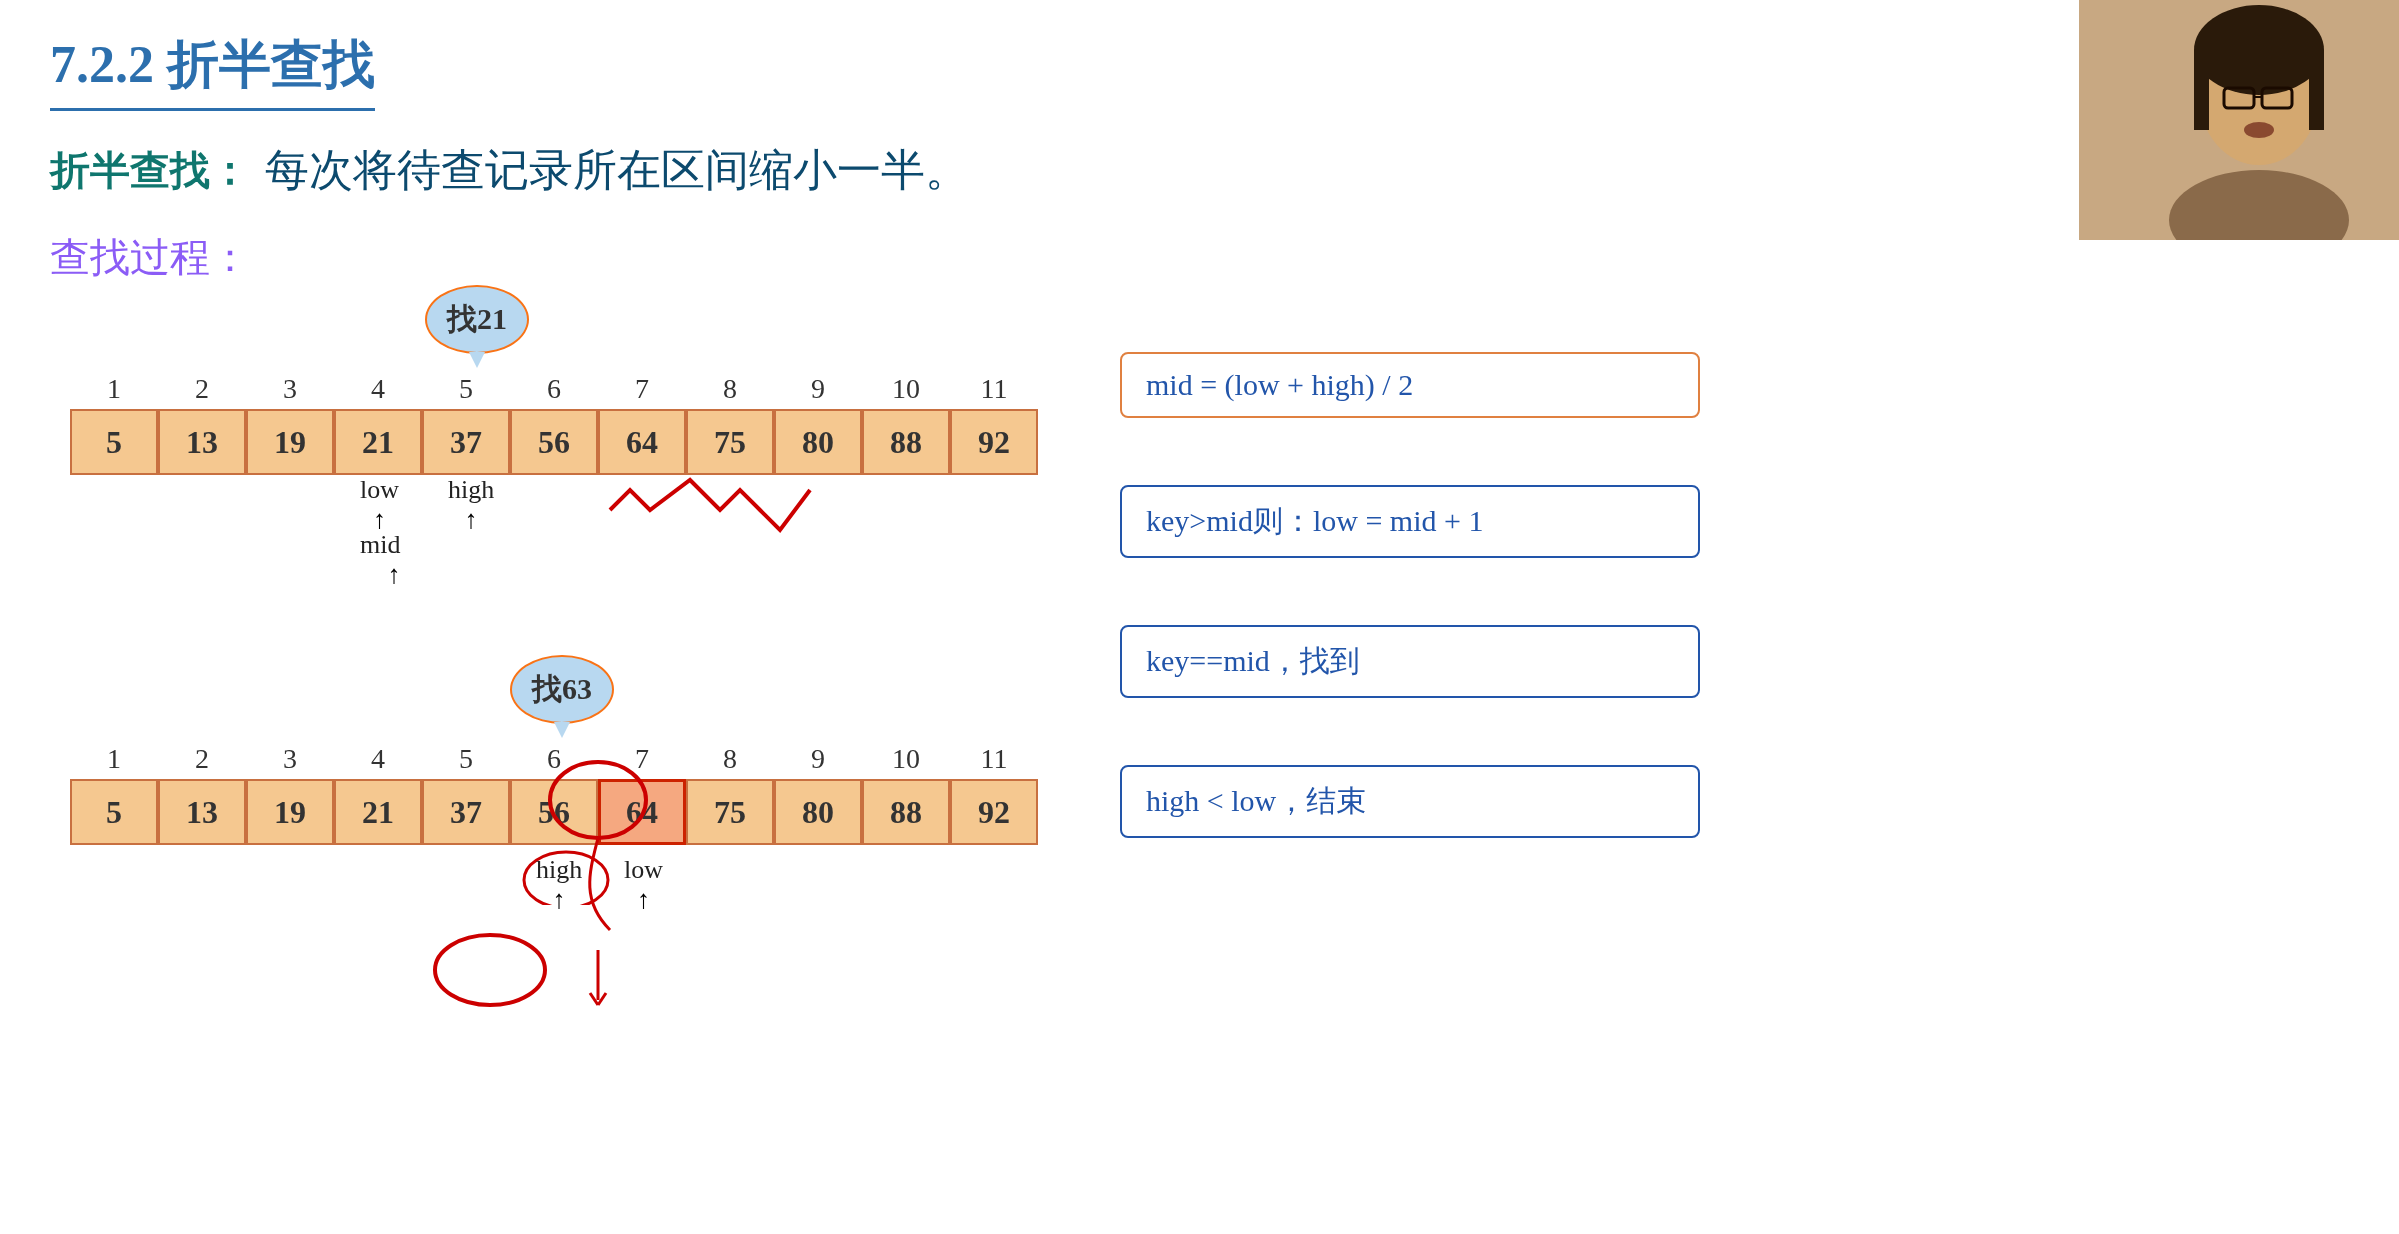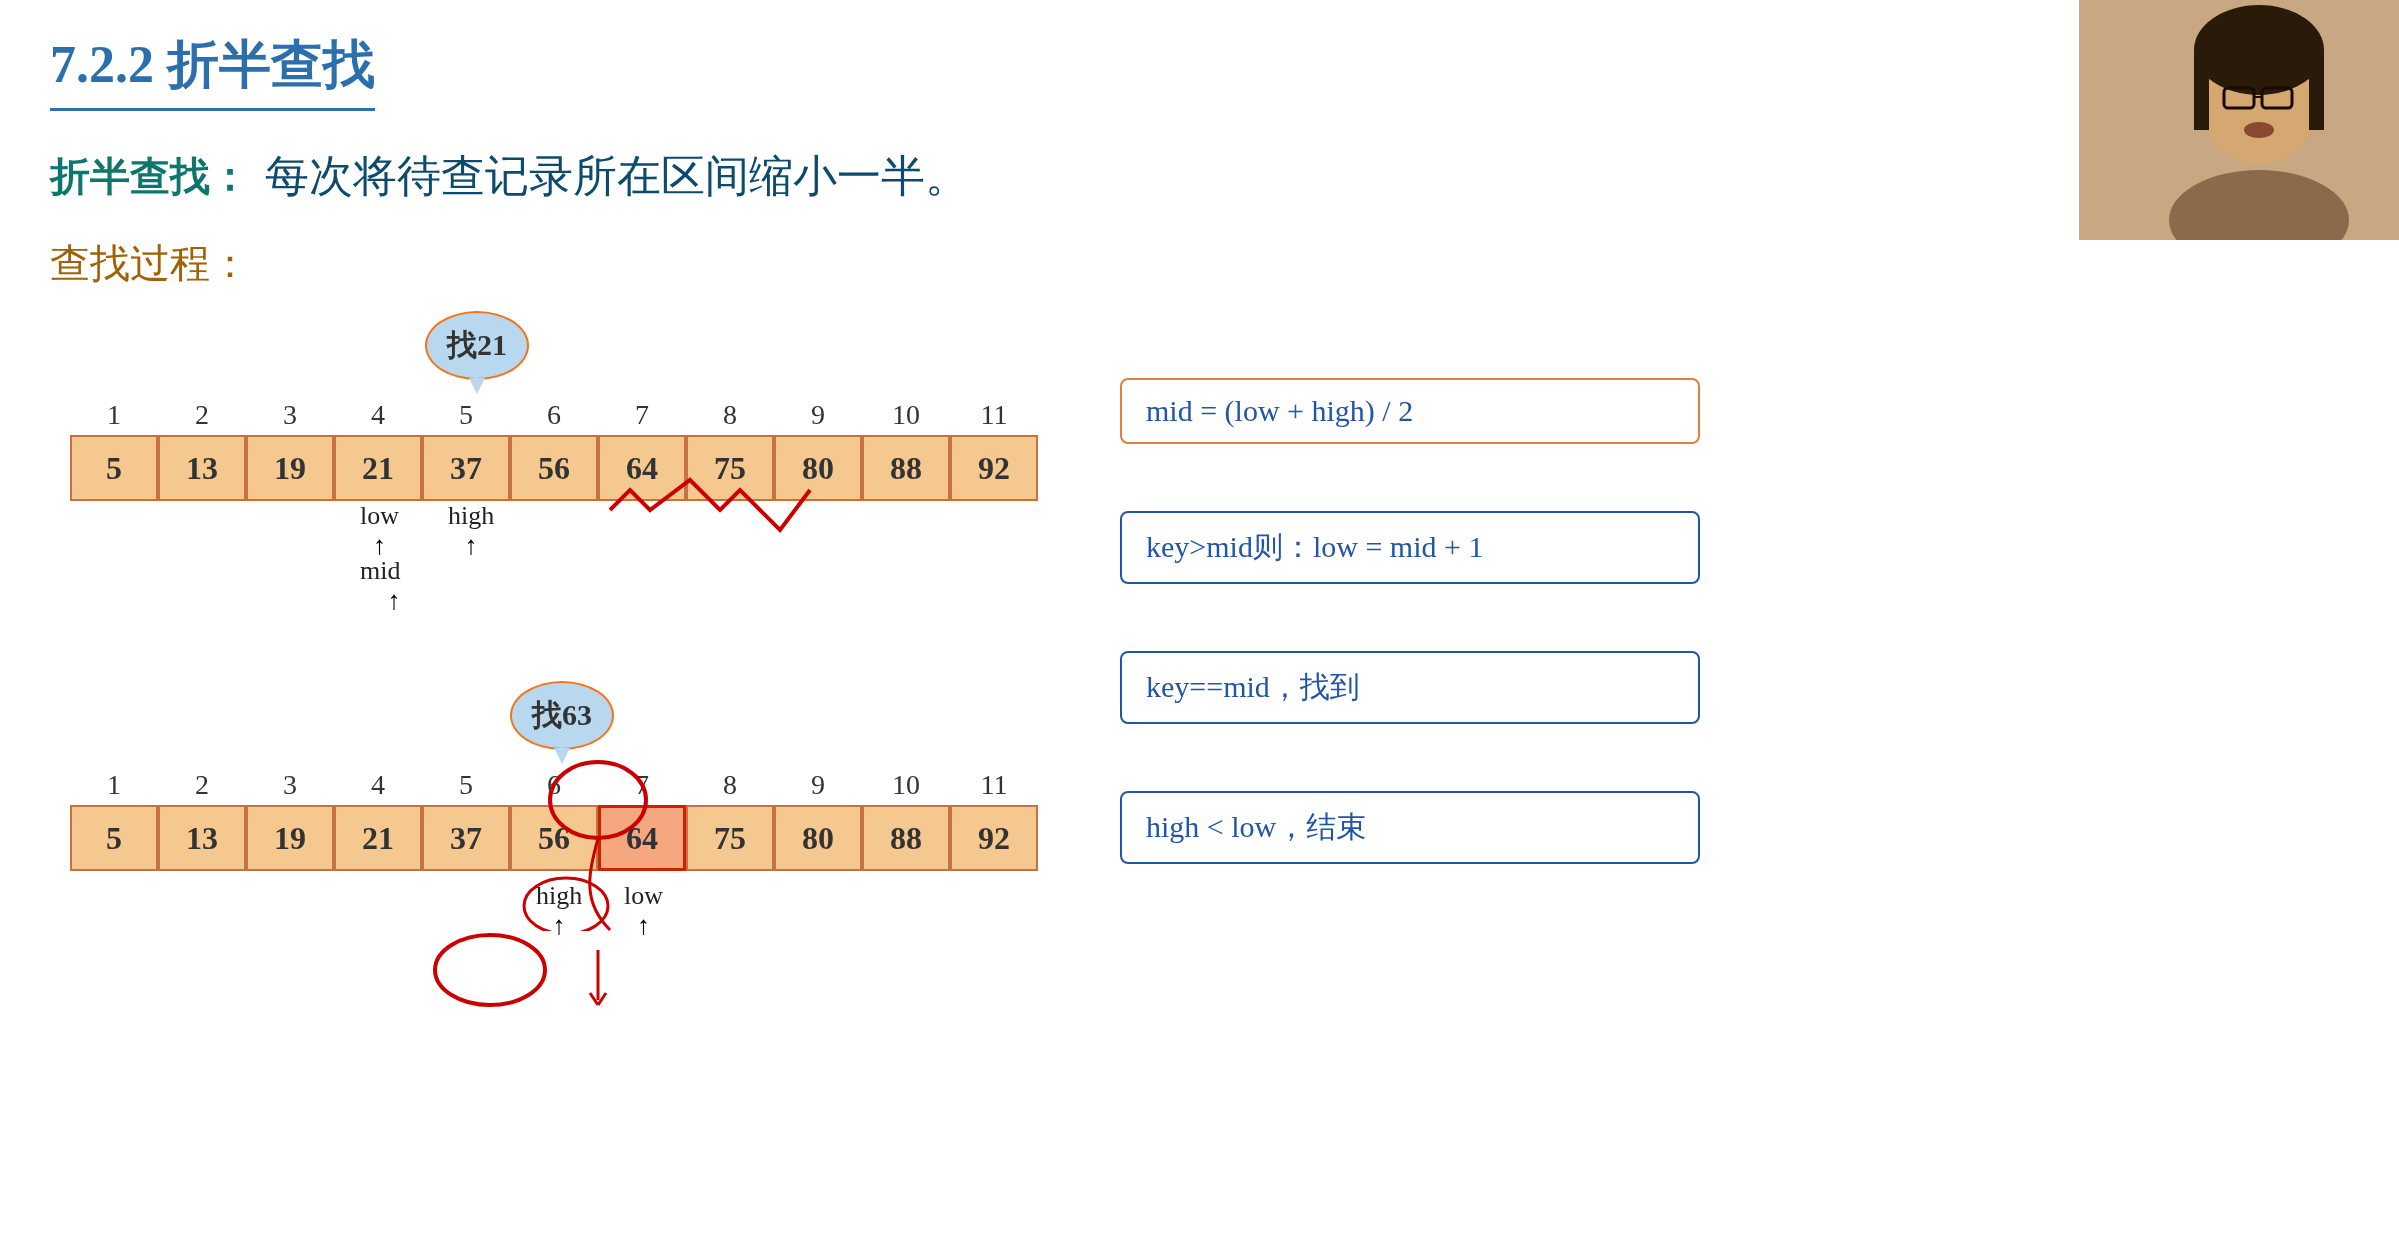--- a/index.html
+++ b/index.html
@@ -42,21 +42,21 @@
       display: flex;
       align-items: center;
       justify-content: center;
     }
 
     
     .page-title {
       font-size: 52px;
       font-weight: bold;
       color: #2c6fad;
-      margin-bottom: 16px;
+      margin-bottom: 10px;
       padding-bottom: 8px;
       border-bottom: 3px solid #2c6fad;
       display: inline-block;
     }
 
     
     .subtitle-line {
       font-size: 40px;
       margin-top: 20px;
       margin-bottom: 30px;
@@ -72,22 +72,21 @@
     }
 
     .subtitle-desc {
       color: #0c4a6e;
       font-size: 44px;
     }
 
     
     .search-process-label {
       font-size: 40px;
-      color: #a16207;
-      margin-bottom: 20px;
+      color: #8b5cf6;
     }
 
     .index-row {
       display: flex;
       gap: 0;
       margin-bottom: 4px;
     }
 
     .index-cell {
       width: 88px;

